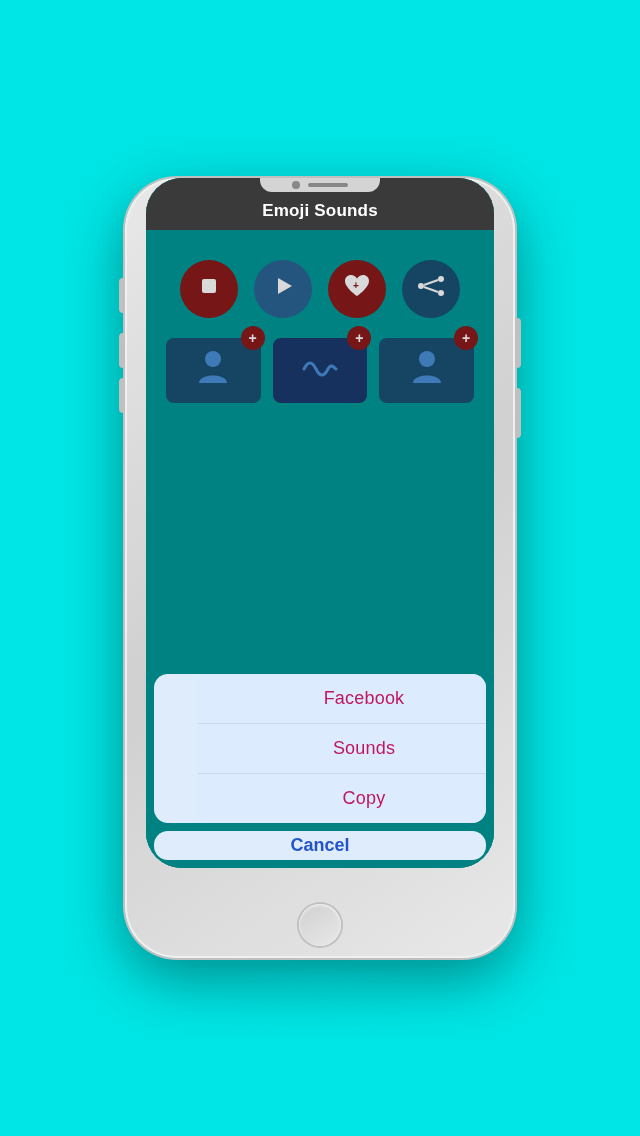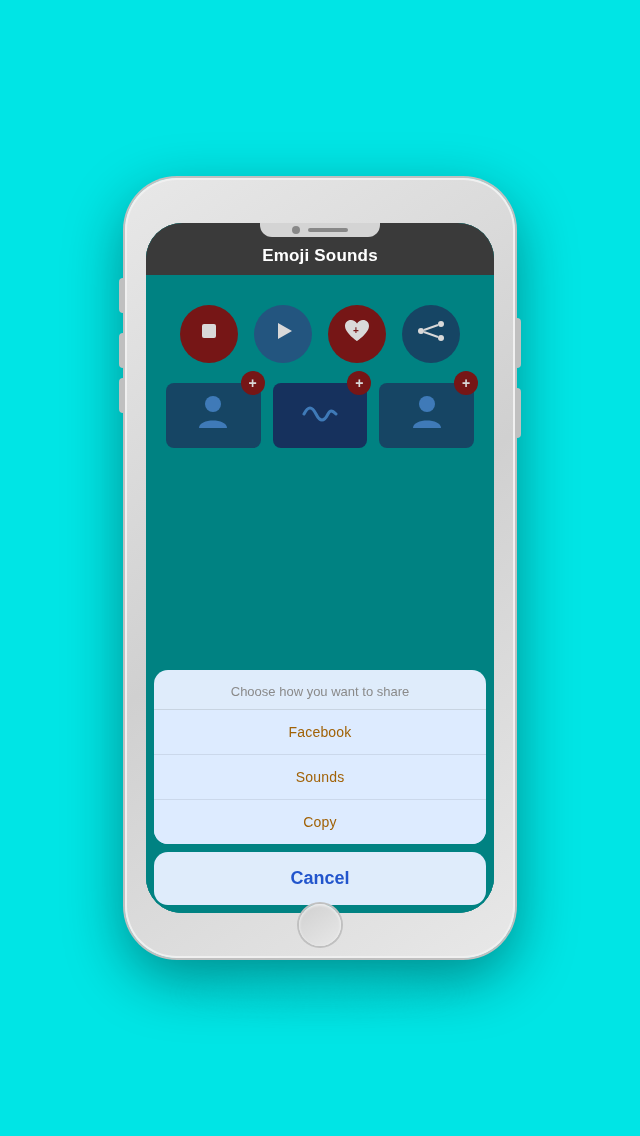--- a/index.html
+++ b/index.html
@@ -20,21 +20,21 @@
       height: 780px;
       background: linear-gradient(145deg, #e8e8e8, #d0d0d0, #e8e8e8);
       border-radius: 52px;
       position: relative;
       box-shadow:
         0 0 0 2px #c0c0c0,
         0 20px 60px rgba(0,0,0,0.4),
         inset 0 0 0 2px #f0f0f0;
       display: flex;
       justify-content: center;
-      align-items: center;
+      align-items: flex-start;
     }
 
     
     .phone-outer::before {
       content: '';
       position: absolute;
       right: -6px;
       top: 140px;
       width: 6px;
       height: 50px;
@@ -238,38 +238,39 @@
       text-align: center;
       padding: 14px 16px 10px;
       border-bottom: 1px solid rgba(0,0,0,0.1);
     }
 
     .action-sheet-btn {
       display: block;
       width: 100%;
       padding: 14px 16px;
       text-align: center;
-      color: #a16207;
-      font-size: 14px;
+      color: #be185d;
+      font-size: 18px;
       font-weight: 400;
       background: rgba(220, 235, 255, 0.95);
       border: none;
       border-bottom: 1px solid rgba(0,0,0,0.08);
       cursor: pointer;
       letter-spacing: 0.2px;
+      margin-left: 44px;
     }
 
     .action-sheet-btn:last-child {
       border-bottom: none;
     }
 
     .action-sheet-cancel {
       display: block;
       width: 100%;
-      padding: 16px;
+      padding: 4px;
       text-align: center;
       color: #2255cc;
       font-size: 18px;
       font-weight: 600;
       background: rgba(230, 240, 255, 0.97);
       border: none;
       border-radius: 14px;
       cursor: pointer;
     }
 
@@ -381,21 +382,20 @@
                 <path d="M2 34 C2 24 30 24 30 34" fill="#4a90d9"></path>
               </svg>
             </span>
           </div>
         </div>
 
         <div class="action-sheet-overlay">
           <div class="action-sheet">
 
             <div class="action-sheet-main">
-              <div class="action-sheet-title">Choose how you want to share</div>
 
               <button class="action-sheet-btn">Facebook</button>
               <button class="action-sheet-btn">Sounds</button>
               <button class="action-sheet-btn">Copy</button>
             </div>
 
             <button class="action-sheet-cancel">Cancel</button>
           </div>
         </div>
 

